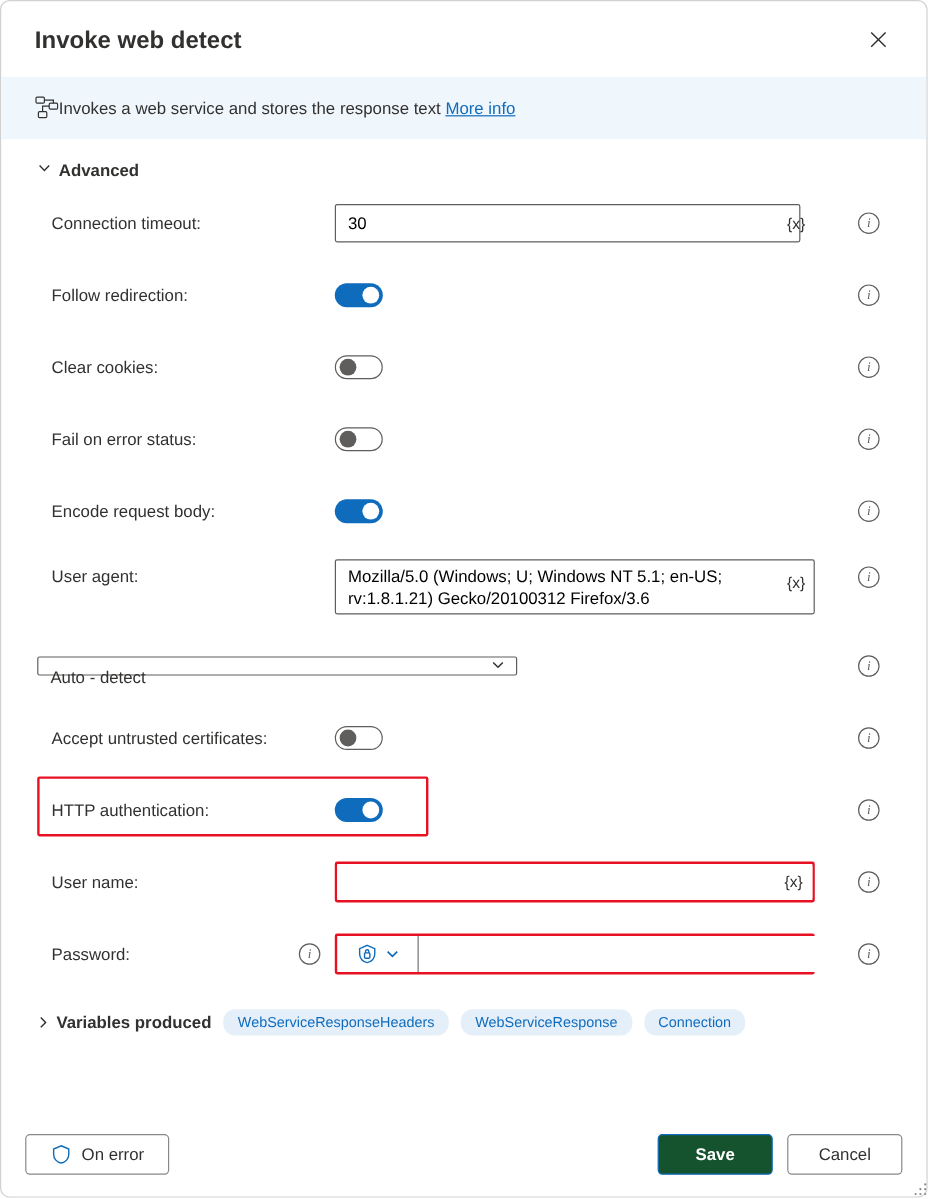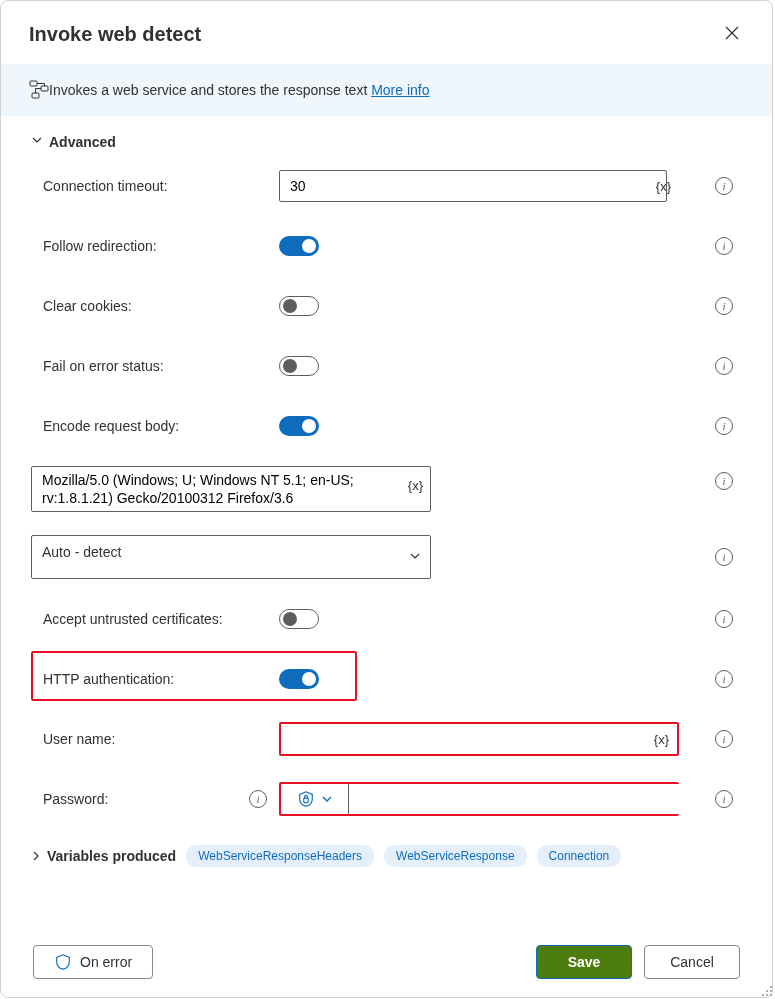--- a/index.html
+++ b/index.html
@@ -128,21 +128,21 @@
     font-size: 14px;
     resize: none;
     line-height: 1.3;
   }
   .select-wrap {
     position: relative;
     width: 400px;
   }
   .select {
     width: 400px;
-    height: 44px;
+    height: 16px;
     border: 1px solid #605e5c;
     border-radius: 2px;
     padding: 4px 34px 4px 10px;
     font-family: inherit;
     font-size: 14px;
     background:#fff;
     appearance: none;
     cursor:pointer;
   }
   .select-caret {
@@ -179,40 +179,40 @@
     color:#0f6cbd;
     padding:4px 12px;
     border-radius:10px;
     font-size:12px;
   }
   
   .footer {
     display:flex;
     align-items:center;
     justify-content:space-between;
-    padding:18px 32px;
+    padding:18px 20px;
   }
   .btn {
     height: 34px;
     padding: 0 20px;
     border-radius:4px;
     font-family:inherit;
     font-size:14px;
     cursor:pointer;
     display:inline-flex;
     align-items:center;
     gap:8px;
   }
   .btn-secondary {
     background:#fff;
     border:1px solid #8a8886;
     color:#323130;
   }
   .btn-primary {
-    background:#4d7c0f;
+    background:#14532d;
     border:1px solid #0f6cbd;
     color:#fff;
     font-weight:600;
     min-width:96px;
     justify-content:center;
   }
   .footer-right { display:flex; gap:12px; }
   
   .pwd-wrap {
     display:flex;
@@ -342,20 +342,23 @@
         <div class="toggle on">
             <div class="knob"></div>
           </div>
       </div>
       <div class="info-col">
           <div class="info-icon">i</div>
         </div>
     </div>
 
     <div class="form-row" style="align-items:flex-start;">
+      <div class="form-label" style="padding-top:6px;">
+          <span>User agent:</span>
+        </div>
       <div class="form-control">
         <div class="input-wrap" style="width:400px;">
           <textarea class="textarea" rows="2" style="">Mozilla/5.0 (Windows; U; Windows NT 5.1; en-US; rv:1.8.1.21) Gecko/20100312 Firefox/3.6</textarea>
           <span class="input-var" style="top:12px;transform:none;">{x}</span>
         </div>
       </div>
       <div class="info-col" style="padding-top:6px;">
           <div class="info-icon">i</div>
         </div>
     </div>

